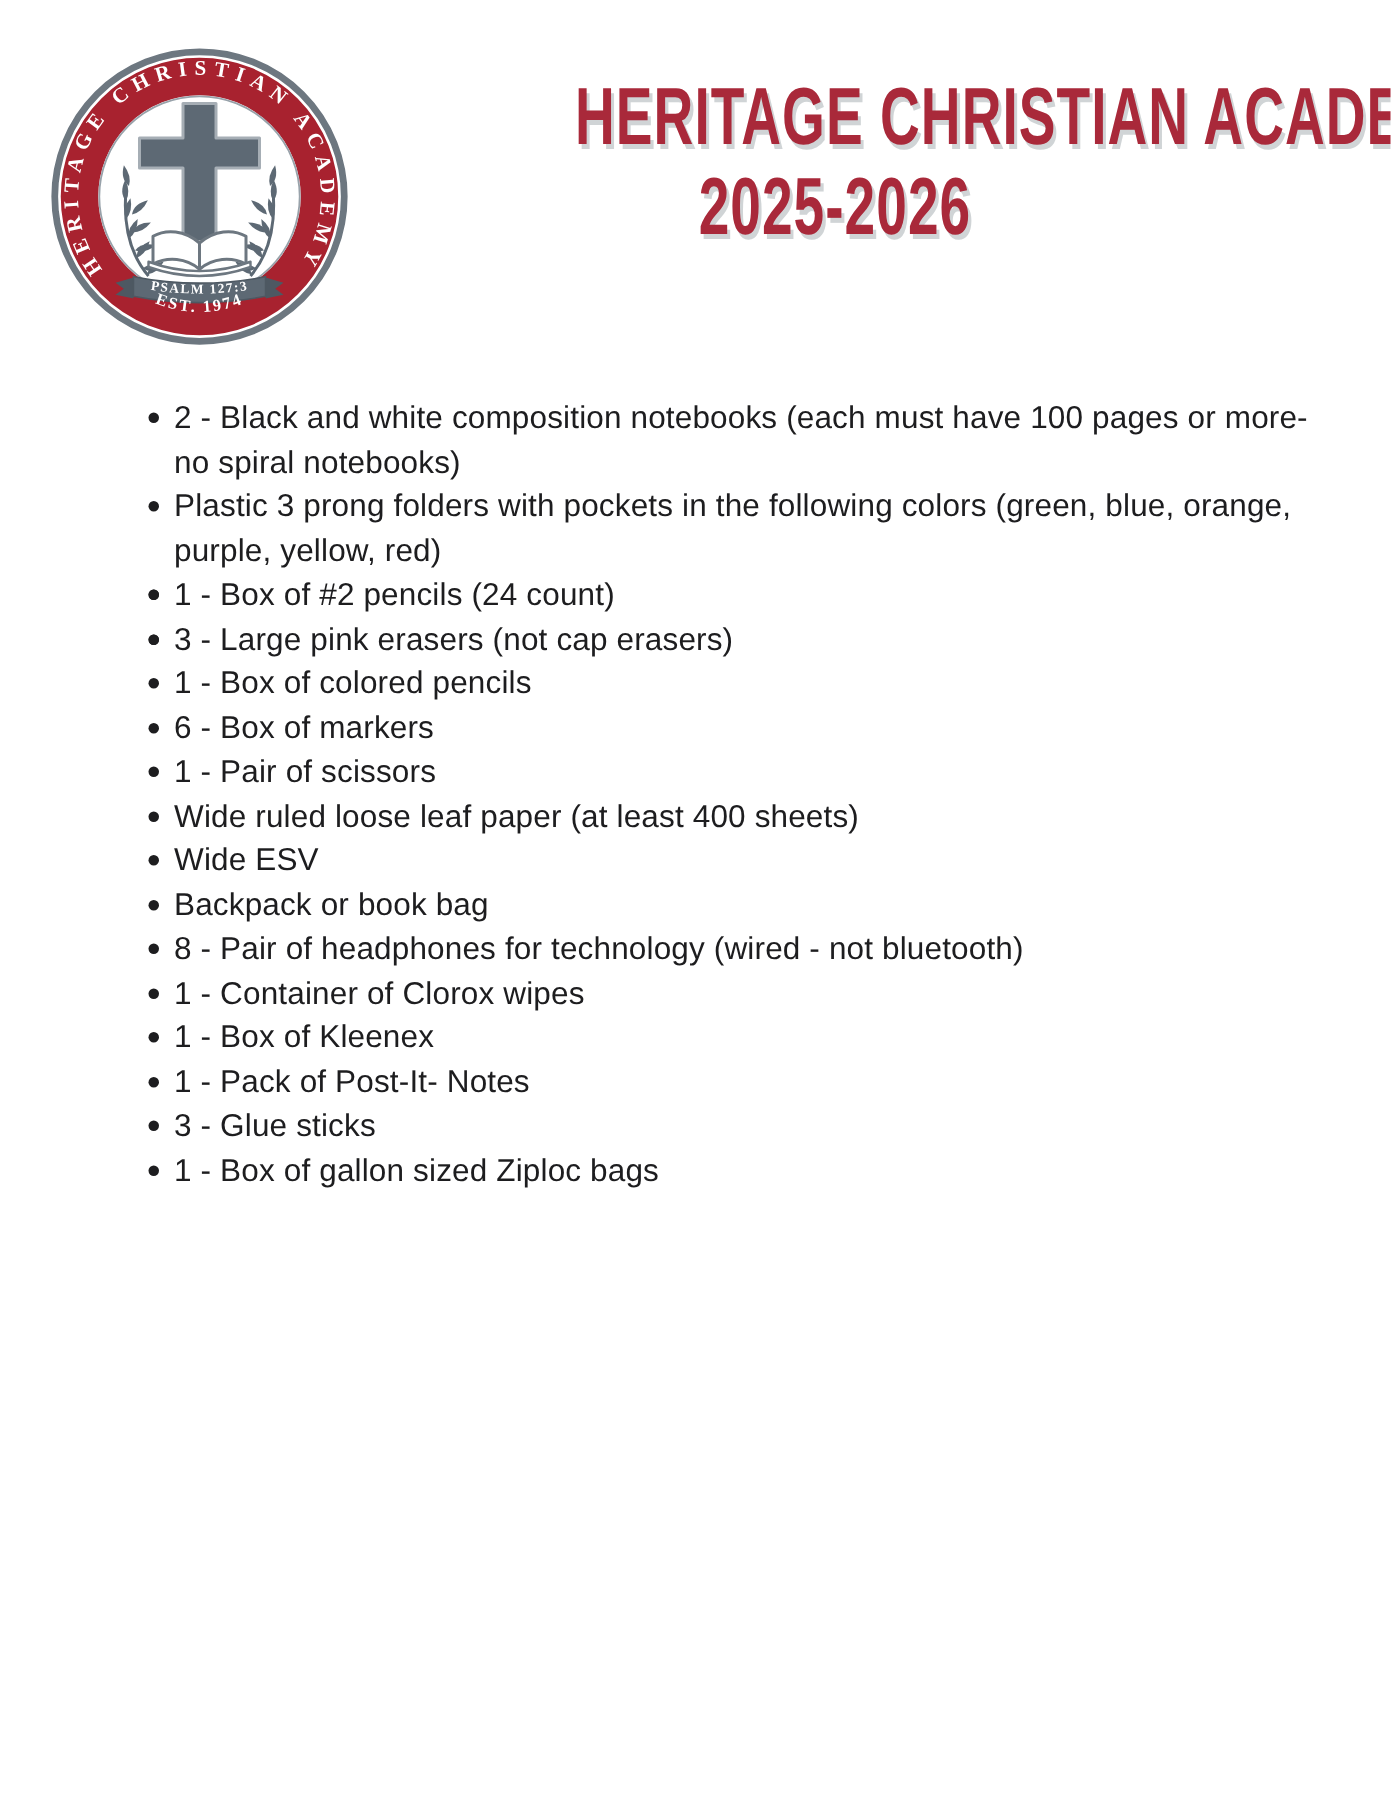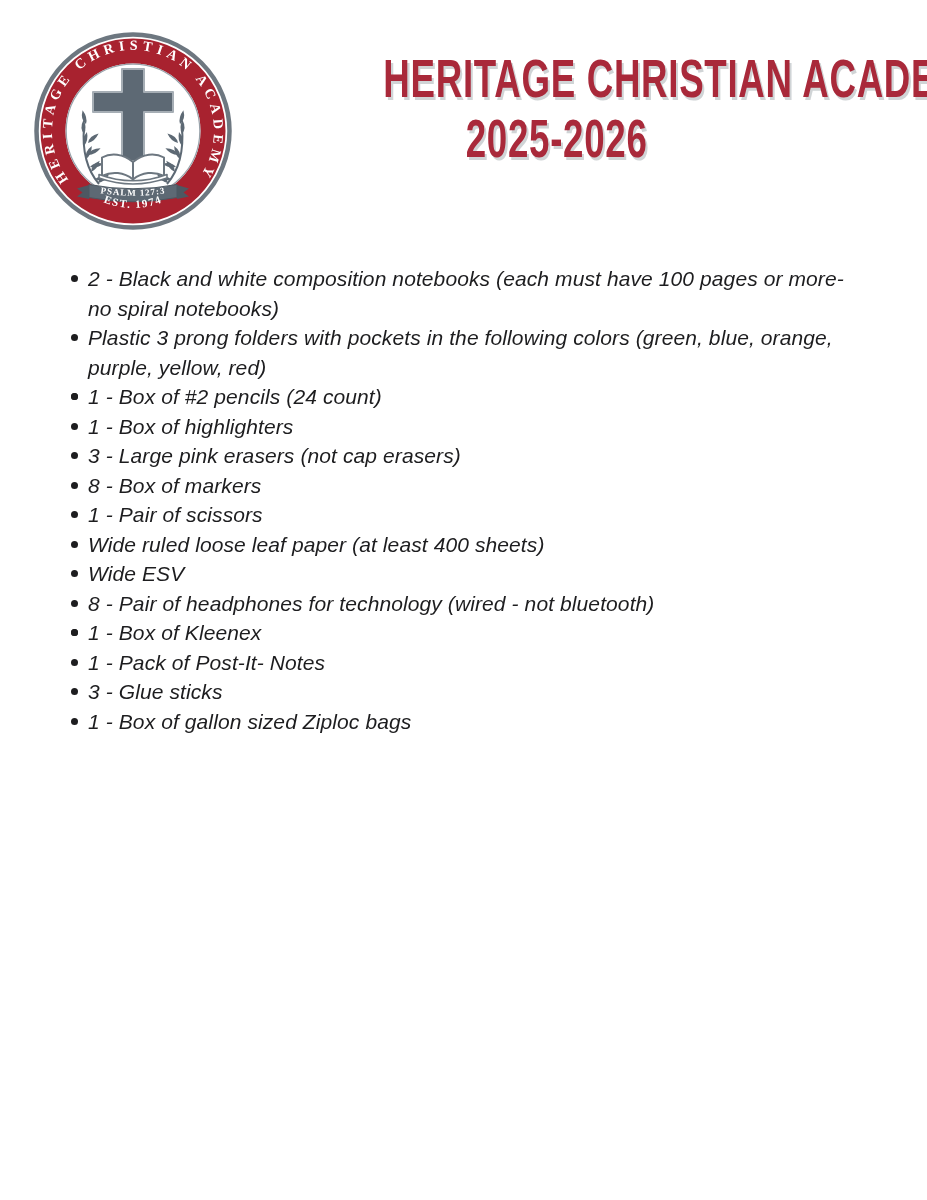--- a/index.html
+++ b/index.html
@@ -47,27 +47,26 @@
     letter-spacing: 1px;
     color: #a9293a;
     transform: scaleX(0.68);
     transform-origin: 50% 50%;
     text-shadow: 3px 3px 0 rgba(170,176,180,0.55);
   }
 
   
   .supply-list {
     position: absolute;
-    left: 70px;
+    left: 98px;
     top: 264px;
     width: 786px;
     margin: 0;
     padding: 0;
     list-style: none;
-    font-style: italic;
   }
   .supply-list li {
     position: relative;
     padding-left: 18px;
     font-size: 21px;
     line-height: 29.5px;
     color: #1d1d1f;
     letter-spacing: 0.1px;
   }
   .supply-list .bullet {
@@ -178,59 +177,67 @@
         <span class="bullet"></span>
       </li>
 
       <li>
         <span class="bullet"></span>
         <span class="item-text">1 - Box of #2 pencils (24 count)</span>
       </li>
 
       <li>
         <span class="bullet"></span>
-        <span class="item-text">1 - Box of highlighters</span>
       </li>
 
       <li>
         <span class="bullet"></span>
         <span class="item-text">3 - Large pink erasers (not cap erasers)</span>
       </li>
 
 
-
-
-      <li>
-        <span class="bullet"></span>
-        <span class="item-text">8 - Box of markers</span>
+      <li>
+        <span class="bullet"></span>
+        <span class="item-text">1 - Box of colored pencils</span>
+      </li>
+
+
+      <li>
+        <span class="bullet"></span>
+        <span class="item-text">6 - Box of markers</span>
       </li>
 
       <li>
         <span class="bullet"></span>
         <span class="item-text">1 - Pair of scissors</span>
       </li>
 
       <li>
         <span class="bullet"></span>
         <span class="item-text">Wide ruled loose leaf paper (at least 400 sheets)</span>
       </li>
 
       <li>
         <span class="bullet"></span>
         <span class="item-text">Wide ESV</span>
       </li>
 
+      <li>
+        <span class="bullet"></span>
+        <span class="item-text">Backpack or book bag</span>
+      </li>
 
       <li>
         <span class="bullet"></span>
         <span class="item-text">8 - Pair of headphones for technology (wired - not bluetooth)</span>
       </li>
 
       <li>
         <span class="bullet"></span>
+        <span class="item-text">1 - Container of Clorox wipes</span>
       </li>
 
       <li>
         <span class="bullet"></span>
         <span class="item-text">1 - Box of Kleenex</span>
       </li>
 
       <li>
         <span class="bullet"></span>
         <span class="item-text">1 - Pack of Post-It- Notes</span>

